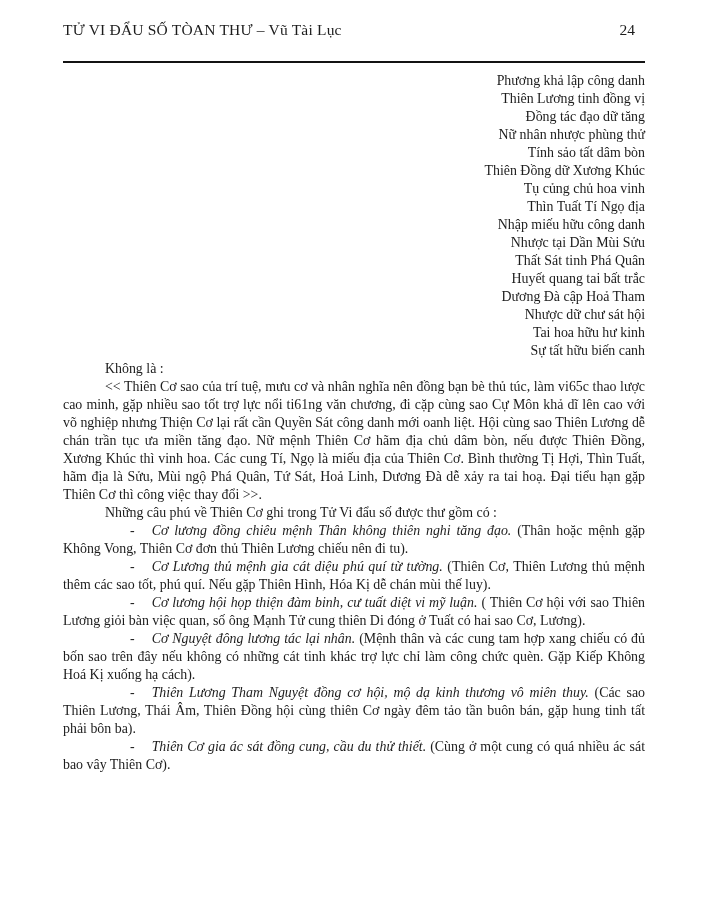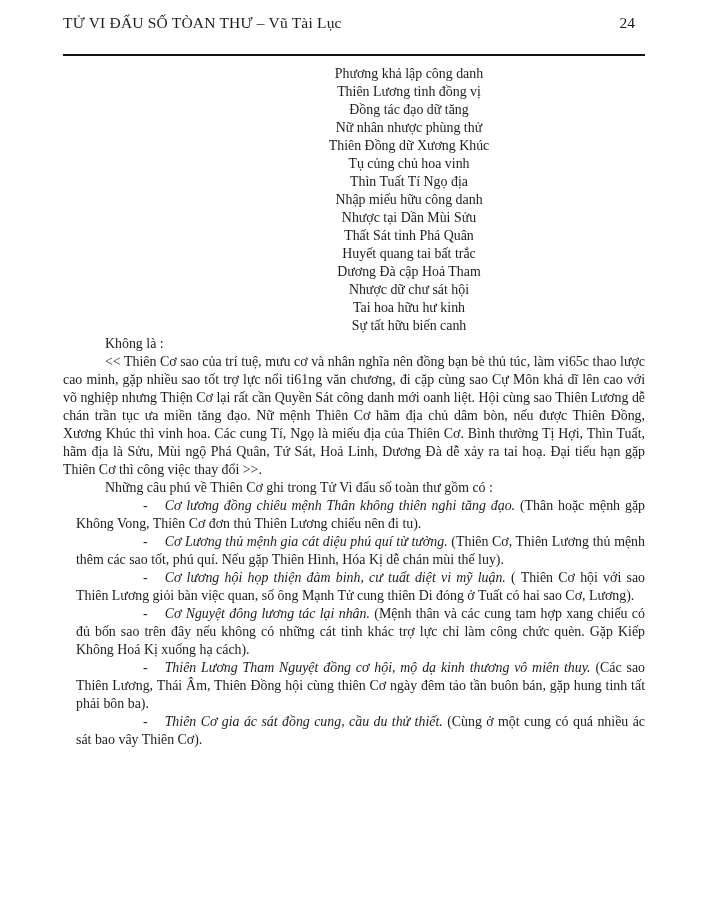--- a/index.html
+++ b/index.html
@@ -12,21 +12,21 @@
     height: 913px;
     overflow: hidden;
     font-family: "Liberation Serif", "DejaVu Serif", serif;
     color: #1c1c1c;
   }
   .page {
     position: relative;
     width: 705px;
     height: 913px;
     box-sizing: border-box;
-    padding: 14px 60px 0 63px;
+    padding: 21px 60px 0 63px;
     background: #ffffff;
   }
   .header-row {
     display: flex;
     justify-content: space-between;
     align-items: baseline;
     font-size: 15.5px;
     line-height: 18px;
     padding-right: 10px;
     white-space: nowrap;
@@ -39,28 +39,28 @@
   }
   .content {
     margin-top: 9px;
     width: 582px;
     font-size: 13.9px;
     line-height: 18px;
     text-align: justify;
   }
   .verse {
     margin-left: 110px;
-    text-align: center;
+    text-align: right;
   }
   .verse-line { white-space: nowrap; }
   p.para {
     margin: 0;
     text-indent: 42px;
   }
-  p.para.phu { text-indent: 67px; margin-left: 13px; }
+  p.para.phu { text-indent: 67px; }
   .gap {
     display: inline-block;
     width: 17px;
   }
   i.phrase { font-style: italic; }
 </style>
 </head>
 <body>
 
 <div class="page">
@@ -72,38 +72,39 @@
 
   <div class="rule"></div>
 
   <div class="content">
 
     <div class="verse">
       <div class="verse-line">Phương khả lập công danh</div>
       <div class="verse-line">Thiên Lương tinh đồng vị</div>
       <div class="verse-line">Đồng tác đạo dữ tăng</div>
       <div class="verse-line">Nữ nhân nhược phùng thử</div>
+      <div class="verse-line">Tính sảo tất dâm bòn</div>
       <div class="verse-line">Thiên Đồng dữ Xương Khúc</div>
       <div class="verse-line">Tụ củng chủ hoa vinh</div>
       <div class="verse-line">Thìn Tuất Tí Ngọ địa</div>
       <div class="verse-line">Nhập miếu hữu công danh</div>
       <div class="verse-line">Nhược tại Dần Mùi Sửu</div>
       <div class="verse-line">Thất Sát tinh Phá Quân</div>
       <div class="verse-line">Huyết quang tai bất trắc</div>
       <div class="verse-line">Dương Đà cập Hoả Tham</div>
       <div class="verse-line">Nhược dữ chư sát hội</div>
       <div class="verse-line">Tai hoa hữu hư kinh</div>
       <div class="verse-line">Sự tất hữu biến canh</div>
     </div>
 
     <p class="para">Không là :</p>
 
     <p class="para">&lt;&lt; Thiên Cơ sao của trí tuệ, mưu cơ và nhân nghĩa nên đồng bạn bè thủ túc, làm vi65c thao lược cao minh, gặp nhiều sao tốt trợ lực nổi ti61ng văn chương, đi cặp cùng sao Cự Môn khả dĩ lên cao với võ nghiệp nhưng Thiện Cơ lại rất cần Quyền Sát công danh mới oanh liệt. Hội cùng sao Thiên Lương dễ chán trần tục ưa miền tăng đạo. Nữ mệnh Thiên Cơ hãm địa chủ dâm bòn, nếu được Thiên Đồng, Xương Khúc thì vinh hoa. Các cung Tí, Ngọ là miếu địa của Thiên Cơ. Bình thường Tị Hợi, Thìn Tuất, hãm địa là Sửu, Mùi ngộ Phá Quân, Tứ Sát, Hoả Linh, Dương Đà dễ xảy ra tai hoạ. Đại tiểu hạn gặp Thiên Cơ thì công việc thay đổi &gt;&gt;.</p>
 
-    <p class="para">Những câu phú về Thiên Cơ ghi trong Tử Vi đẩu số toàn thư gồm có :</p>
+    <p class="para">Những câu phú về Thiên Cơ ghi trong Tử Vi đẩu số được thư gồm có :</p>
 
     <p class="para phu"><span>-</span><span class="gap"></span><i class="phrase">Cơ lương đồng chiêu mệnh Thân không thiên nghi tăng đạo.</i><span> (Thân hoặc mệnh gặp Không Vong, Thiên Cơ đơn thủ Thiên Lương chiếu nên đi tu).</span></p>
 
     <p class="para phu"><span>-</span><span class="gap"></span><i class="phrase">Cơ Lương thủ mệnh gia cát diệu phú quí từ tường.</i><span> (Thiên Cơ, Thiên Lương thủ mệnh thêm các sao tốt, phú quí. Nếu gặp Thiên Hình, Hóa Kị dễ chán mùi thế luy).</span></p>
 
     <p class="para phu"><span>-</span><span class="gap"></span><i class="phrase">Cơ lương hội họp thiện đàm binh, cư tuất diệt vi mỹ luận.</i><span> ( Thiên Cơ hội với sao Thiên Lương giỏi bàn việc quan, số ông Mạnh Tử cung thiên Di đóng ở Tuất có hai sao Cơ, Lương).</span></p>
 
     <p class="para phu"><span>-</span><span class="gap"></span><i class="phrase">Cơ Nguyệt đông lương tác lại nhân.</i><span> (Mệnh thân và các cung tam hợp xang chiếu có đủ bốn sao trên đây nếu không có những cát tinh khác trợ lực chỉ làm công chức quèn. Gặp Kiếp Không Hoá Kị xuống hạ cách).</span></p>
 
     <p class="para phu"><span>-</span><span class="gap"></span><i class="phrase">Thiên Lương Tham Nguyệt đồng cơ hội, mộ dạ kinh thương vô miên thuy.</i><span> (Các sao Thiên Lương, Thái Âm, Thiên Đồng hội cùng thiên Cơ ngày đêm tảo tần buôn bán, gặp hung tinh tất phải bôn ba).</span></p>

